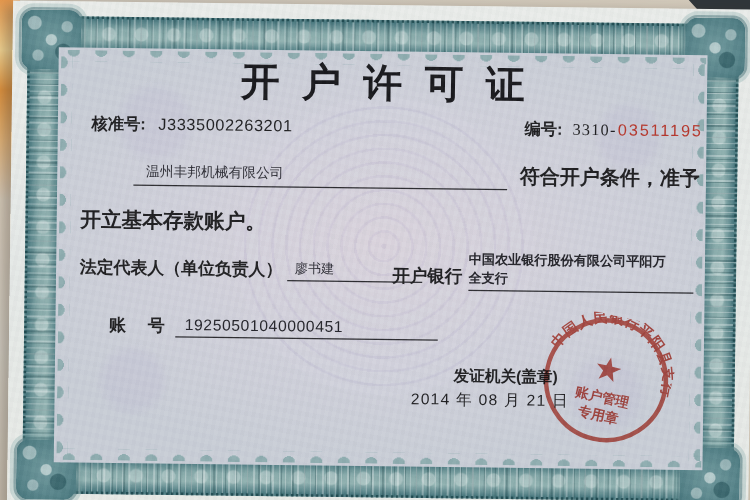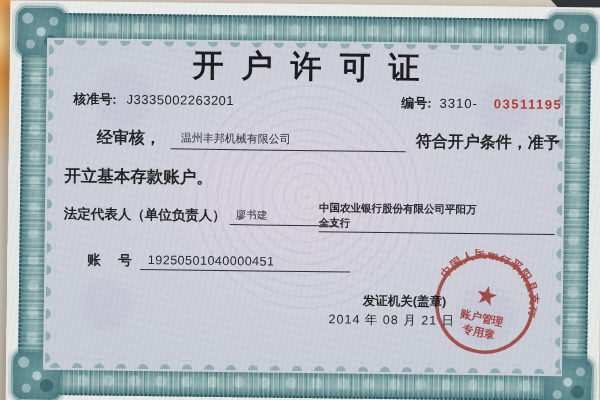--- a/index.html
+++ b/index.html
@@ -112,22 +112,22 @@
     font-family: "DejaVu Serif", "Liberation Serif", serif;
     font-size: 31px; font-weight: 700; letter-spacing: 18px; padding-left: 18px;
     color: #16161a;
   }
   .hdr-row {
     position: absolute; top: 89px; left: 64px; right: 40px;
     display: flex; justify-content: space-between; font-size: 13px;
   }
   .lbl { font-weight: 700; }
   .hdr-val { margin-left: 10px; letter-spacing: .5px; }
-  .serial-prefix { margin-left: 8px; letter-spacing: 1px; }
-  .serial-red { color: #b5352a; letter-spacing: 1.5px; margin-left: 16px; font-weight: 700; }
+  .serial-prefix { margin-left: 8px; letter-spacing: 1px; font-family: Liberation Serif, serif; }
+  .serial-red { color: #b5352a; letter-spacing: 1.5px; margin-left: 1px; font-weight: 400; }
   .review-row {
     position: absolute; top: 126px; left: 88px; right: 42px;
     display: flex; align-items: flex-end; font-size: 16px; font-weight: 700;
   }
   .company {
     flex: 1; margin: 0 10px; border-bottom: 1.5px solid #2a2a2e;
     font-size: 11px; font-weight: 500; padding: 0 4px 3px 10px;
     white-space: nowrap; color: #2c2c34;
   }
   .line2 { position: absolute; top: 164px; left: 56px; font-size: 16.5px; font-weight: 700; }
@@ -195,32 +195,32 @@
     <div class="hdr-row">
       <span>
         <span class="lbl">核准号:</span><span class="hdr-val">J3335002263201</span>
       </span>
       <span>
         <span class="lbl">编号:</span><span class="serial-prefix">3310-</span><span class="serial-red">03511195</span>
       </span>
     </div>
 
     <div class="review-row">
-      <span>经审核，</span>
       <span class="company">温州丰邦机械有限公司</span>
       <span>符合开户条件，准予</span>
     </div>
     <div class="line2">开立基本存款账户。</div>
 
     <div class="rep-row">
       <span class="lbl">法定代表人（单位负责人）</span>
       <span class="rep-name">廖书建</span>
     </div>
 
     <div class="bank-row">
+      <span class="bank-label">开户银行</span>
       <span class="bank-name">
         <span>中国农业银行股份有限公司平阳万</span>
         <span>全支行</span>
       </span>
     </div>
 
     <div class="acct-row">
       <span class="acct-label">账　号</span>
       <span class="acct-num">19250501040000451</span>
     </div>

